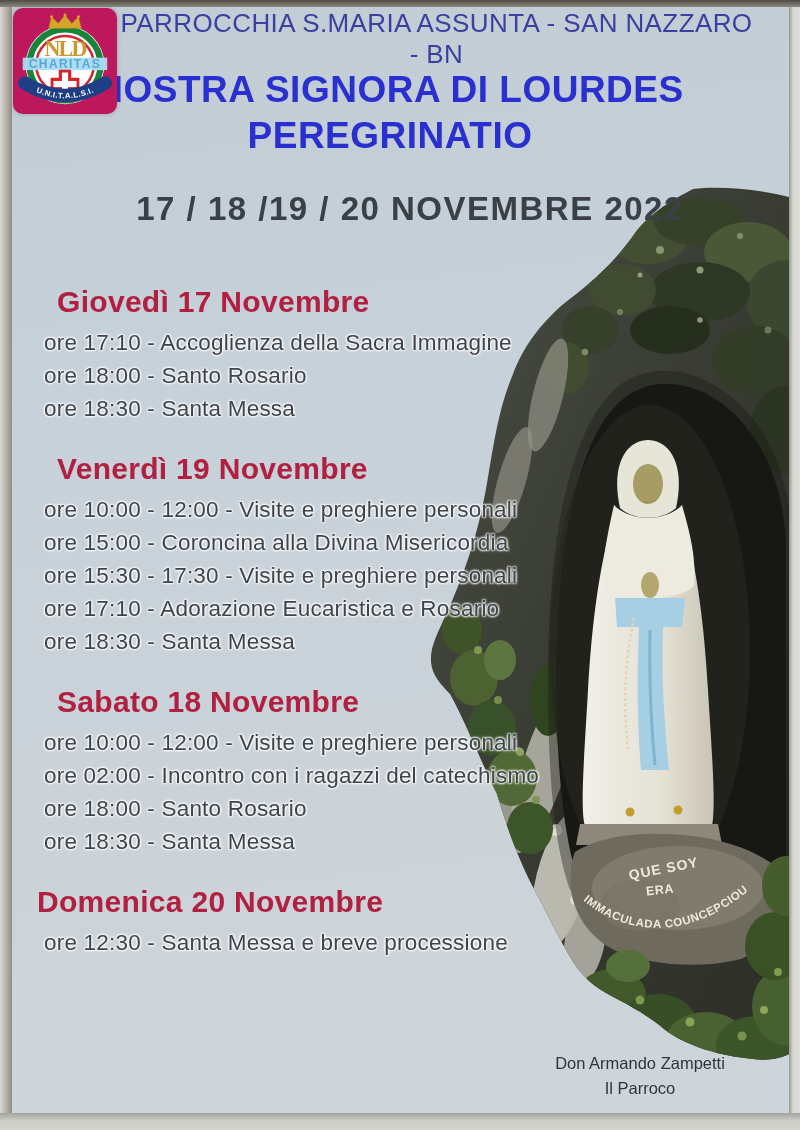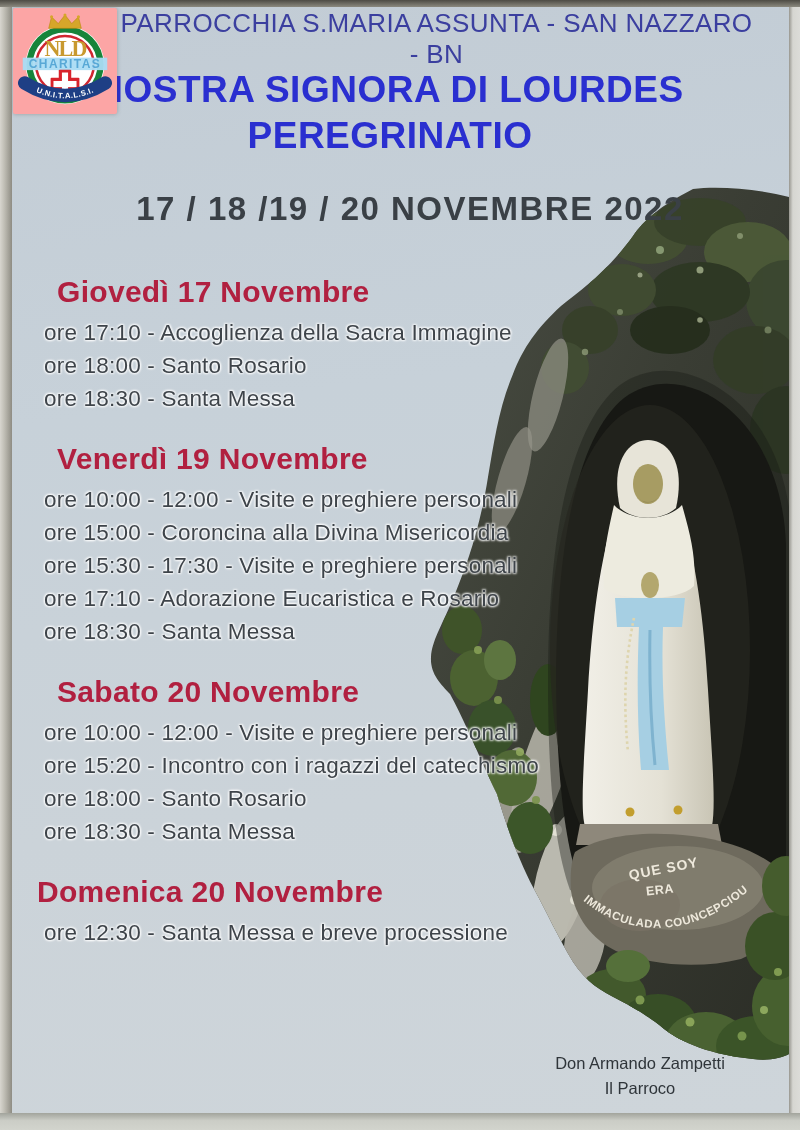--- a/index.html
+++ b/index.html
@@ -18,38 +18,38 @@
   .edge-bottom{position:absolute;left:0;bottom:0;width:800px;height:17px;
     background:linear-gradient(180deg,#a2a49c,#cbcdc6 45%,#d2d4cd);z-index:5;}
   .poster{
     position:absolute;left:12px;top:7px;width:777px;height:1106px;
     background:linear-gradient(173deg,#c2ccd5 0%,#c7d1d9 35%,#cbd3d9 70%,#ced5da 100%);
     z-index:1;
   }
   .photo-svg{position:absolute;left:0;top:0;z-index:2;pointer-events:none;}
   .logo-box{
     position:absolute;left:13px;top:8px;width:104px;height:106px;
-    background:#fca5a5;border-radius:2px;z-index:4;
+    background:#be185d;border-radius:10px;z-index:4;
     display:flex;align-items:center;justify-content:center;
     box-shadow:0 0 4px rgba(70,70,60,.35);
   }
   .header-line{
     position:absolute;left:118px;right:45px;top:8px;z-index:3;
     text-align:center;font-size:26px;font-weight:400;letter-spacing:.4px;
     color:#3b3f9f;
   }
   .title-block{
     position:absolute;left:60px;right:80px;top:67px;z-index:3;text-align:center;
     color:#2a2fd0;font-weight:700;font-size:37px;line-height:46px;letter-spacing:.5px;
   }
   .date-line{
     position:absolute;left:30px;right:10px;top:190px;z-index:3;text-align:center;
     font-size:33px;font-weight:600;letter-spacing:1.5px;color:#3a4046;
   }
-  .schedule{position:absolute;left:0;top:274px;width:640px;z-index:3;}
+  .schedule{position:absolute;left:0;top:284px;width:640px;z-index:3;}
   .sched-section{margin-bottom:26px;}
   .sched-day{
     margin:0 0 6px 57px;font-size:30px;line-height:36px;font-weight:600;
     color:#b12040;letter-spacing:.3px;
   }
   .sched-section:last-child .sched-day{margin-left:37px;}
   .sched-item{
     margin-left:44px;font-size:22.5px;line-height:33px;font-weight:400;
     color:#3e444a;white-space:nowrap;letter-spacing:.2px;
     text-shadow:-1px -1px 2px rgba(255,255,255,.8),1px -1px 2px rgba(255,255,255,.8),
@@ -261,23 +261,23 @@
     </div>
     <div class="sched-section">
       <h2 class="sched-day">Venerdì 19 Novembre</h2>
       <div class="sched-item">ore 10:00 - 12:00 - Visite e preghiere personali</div>
       <div class="sched-item">ore 15:00 - Coroncina alla Divina Misericordia</div>
       <div class="sched-item">ore 15:30 - 17:30 - Visite e preghiere personali</div>
       <div class="sched-item">ore 17:10 - Adorazione Eucaristica e Rosario</div>
       <div class="sched-item">ore 18:30 - Santa Messa</div>
     </div>
     <div class="sched-section">
-      <h2 class="sched-day">Sabato 20 Novembre</h2>
+      <h2 class="sched-day">Sabato 18 Novembre</h2>
       <div class="sched-item">ore 10:00 - 12:00 - Visite e preghiere personali</div>
-      <div class="sched-item">ore 15:20 - Incontro con i ragazzi del catechismo</div>
+      <div class="sched-item">ore 02:00 - Incontro con i ragazzi del catechismo</div>
       <div class="sched-item">ore 18:00 - Santo Rosario</div>
       <div class="sched-item">ore 18:30 - Santa Messa</div>
     </div>
     <div class="sched-section">
       <h2 class="sched-day">Domenica 20 Novembre</h2>
       <div class="sched-item">ore 12:30 - Santa Messa e breve processione</div>
     </div>
   </div>
 
   <div class="signature">

